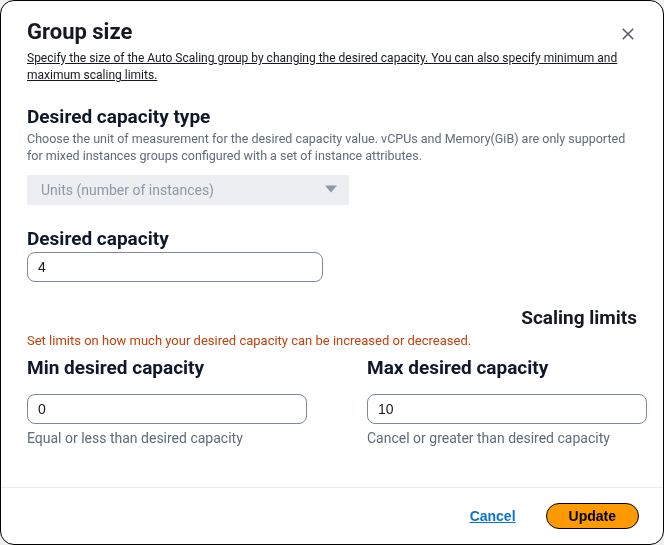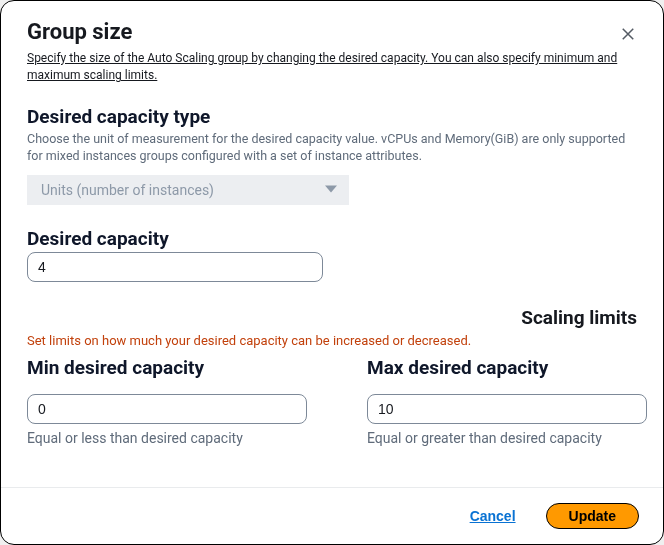--- a/index.html
+++ b/index.html
@@ -208,21 +208,21 @@
       <div class="section-sub">Set limits on how much your desired capacity can be increased or decreased.</div>
       <div class="limits-row">
         <div class="limit-col">
           <div class="field-label">Min desired capacity</div>
           <input class="input" type="text" value="0" style="">
           <div class="hint-below">Equal or less than desired capacity</div>
         </div>
         <div class="limit-col">
           <div class="field-label">Max desired capacity</div>
           <input class="input" type="text" value="10" style="">
-          <div class="hint-below">Equal or greater than desired capacity</div>
+          <div class="hint-below">Cancel or greater than desired capacity</div>
         </div>
       </div>
     </div>
   </div>
 
   <div class="footer">
     <button class="btn-cancel">Cancel</button>
     <button class="btn-update">Update</button>
   </div>
 </div>

